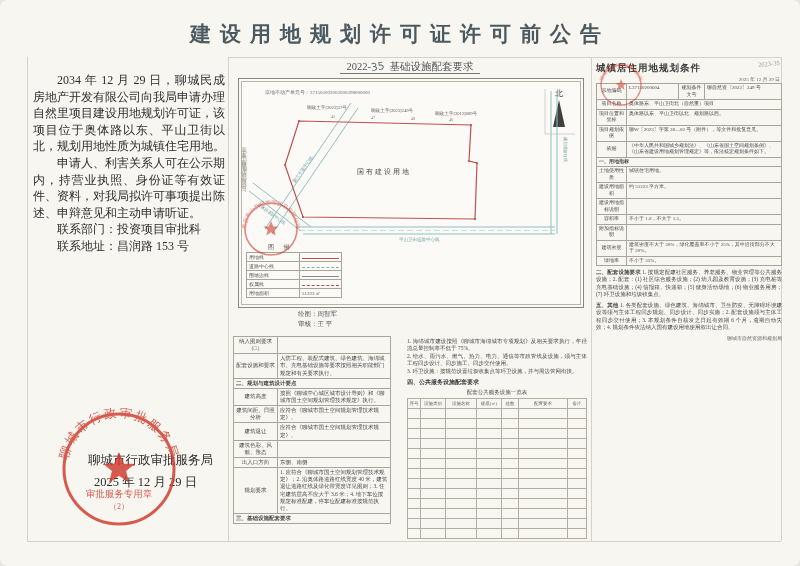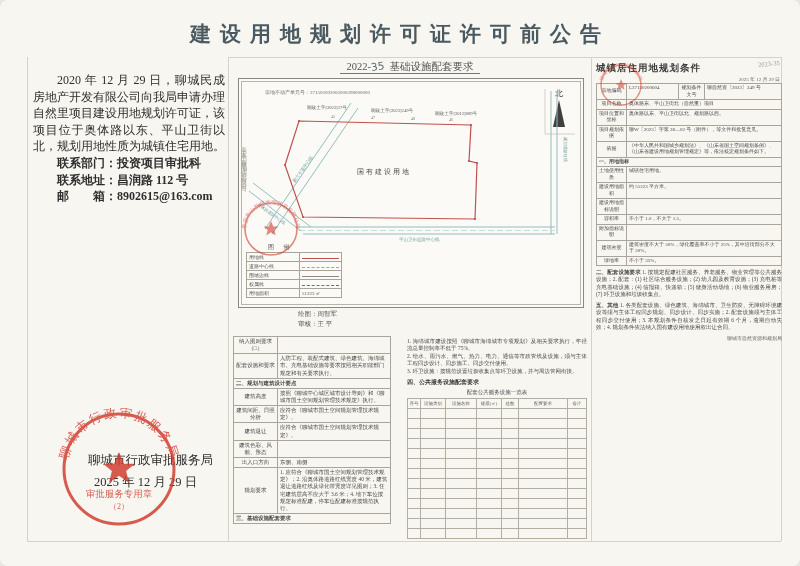--- a/index.html
+++ b/index.html
@@ -9,21 +9,21 @@
   .vline{position:absolute;width:1px;background:#d5d2c8;}
   .hline{position:absolute;height:1px;background:#d5d2c8;}
 
   
   .doc-title{left:0;right:0;top:20px;text-align:center;font-family:"Liberation Sans","DejaVu Sans",sans-serif;
              font-weight:bold;font-size:21px;letter-spacing:9px;color:#4b5a60;}
 
   
   .announce{left:33px;top:72px;width:192px;font-size:12px;line-height:16.6px;color:#2e2e2e;text-align:justify;}
   .announce p{margin:0;text-indent:2em;}
-  .contact-line{margin:0;text-indent:1em;font-weight:bold;}
+  .contact-line{margin:0;text-indent:1em;}
   .signoff{font-size:12.5px;color:#2e2e2e;}
 
   
   .seal-svg{position:absolute;}
 
   
   .map-title{left:238px;top:60px;width:344px;text-align:center;font-size:10.5px;color:#555;}
   .map-title .u{border-bottom:1px solid #777;padding:0 6px 1px;}
   .hand{font-family:"DejaVu Sans","Liberation Sans",sans-serif;display:inline-block;transform:rotate(-8deg);color:#5c6b70;}
   .map-box{left:238px;top:78px;width:344px;height:228px;border:1px solid #8a877e;background:#fbfaf6;}
@@ -73,24 +73,24 @@
   <div class="vline" style="left:27px;top:57px;height:484px;"></div>
   <div class="vline" style="left:228px;top:57px;height:484px;"></div>
   <div class="vline" style="left:591px;top:57px;height:484px;"></div>
   <div class="vline" style="left:781px;top:57px;height:484px;"></div>
   <div class="hline" style="left:228px;top:57px;width:553px;"></div>
   <div class="hline" style="left:27px;top:541px;width:754px;"></div>
 
   <div class="abs doc-title">建设用地规划许可证许可前公告</div>
 
   <div class="abs announce">
-    <p>2020 年 12 月 29 日，聊城民成房地产开发有限公司向我局申请办理自然里项目建设用地规划许可证，该项目位于奥体路以东、平山卫街以北，规划用地性质为城镇住宅用地。</p>
+    <p>2034 年 12 月 29 日，聊城民成房地产开发有限公司向我局申请办理自然里项目建设用地规划许可证，该项目位于奥体路以东、平山卫街以北，规划用地性质为城镇住宅用地。</p>
+    <p>申请人、利害关系人可在公示期内，持营业执照、身份证等有效证件、资料，对我局拟许可事项提出陈述、申辩意见和主动申请听证。</p>
     <p class="contact-line">联系部门：投资项目审批科</p>
-    <p class="contact-line">联系地址：昌润路 112 号</p>
-    <p class="contact-line">邮　　箱：8902615@163.com</p>
+    <p class="contact-line">联系地址：昌润路 153 号</p>
   </div>
 
   <div class="abs signoff" style="left:88px;top:452px;">聊城市行政审批服务局</div>
   <div class="abs signoff" style="left:94px;top:474px;">2025 年 12 月 29 日</div>
 
   <svg class="seal-svg" style="left:58px;top:408px;opacity:.82;" width="122" height="122" viewBox="-61 -61 122 122">
     <circle r="55" fill="none" stroke="#cf3a2b" stroke-width="3"></circle>
     <path id="sealArcA" d="M -45,26 A 52,52 0 1 1 45,26" fill="none"></path>
     <text fill="#cf3a2b" font-size="12.5" letter-spacing="2" font-family="Liberation Sans, sans-serif">
       <textPath href="#sealArcA" startOffset="50%" text-anchor="middle">聊城市行政审批服务局</textPath>

